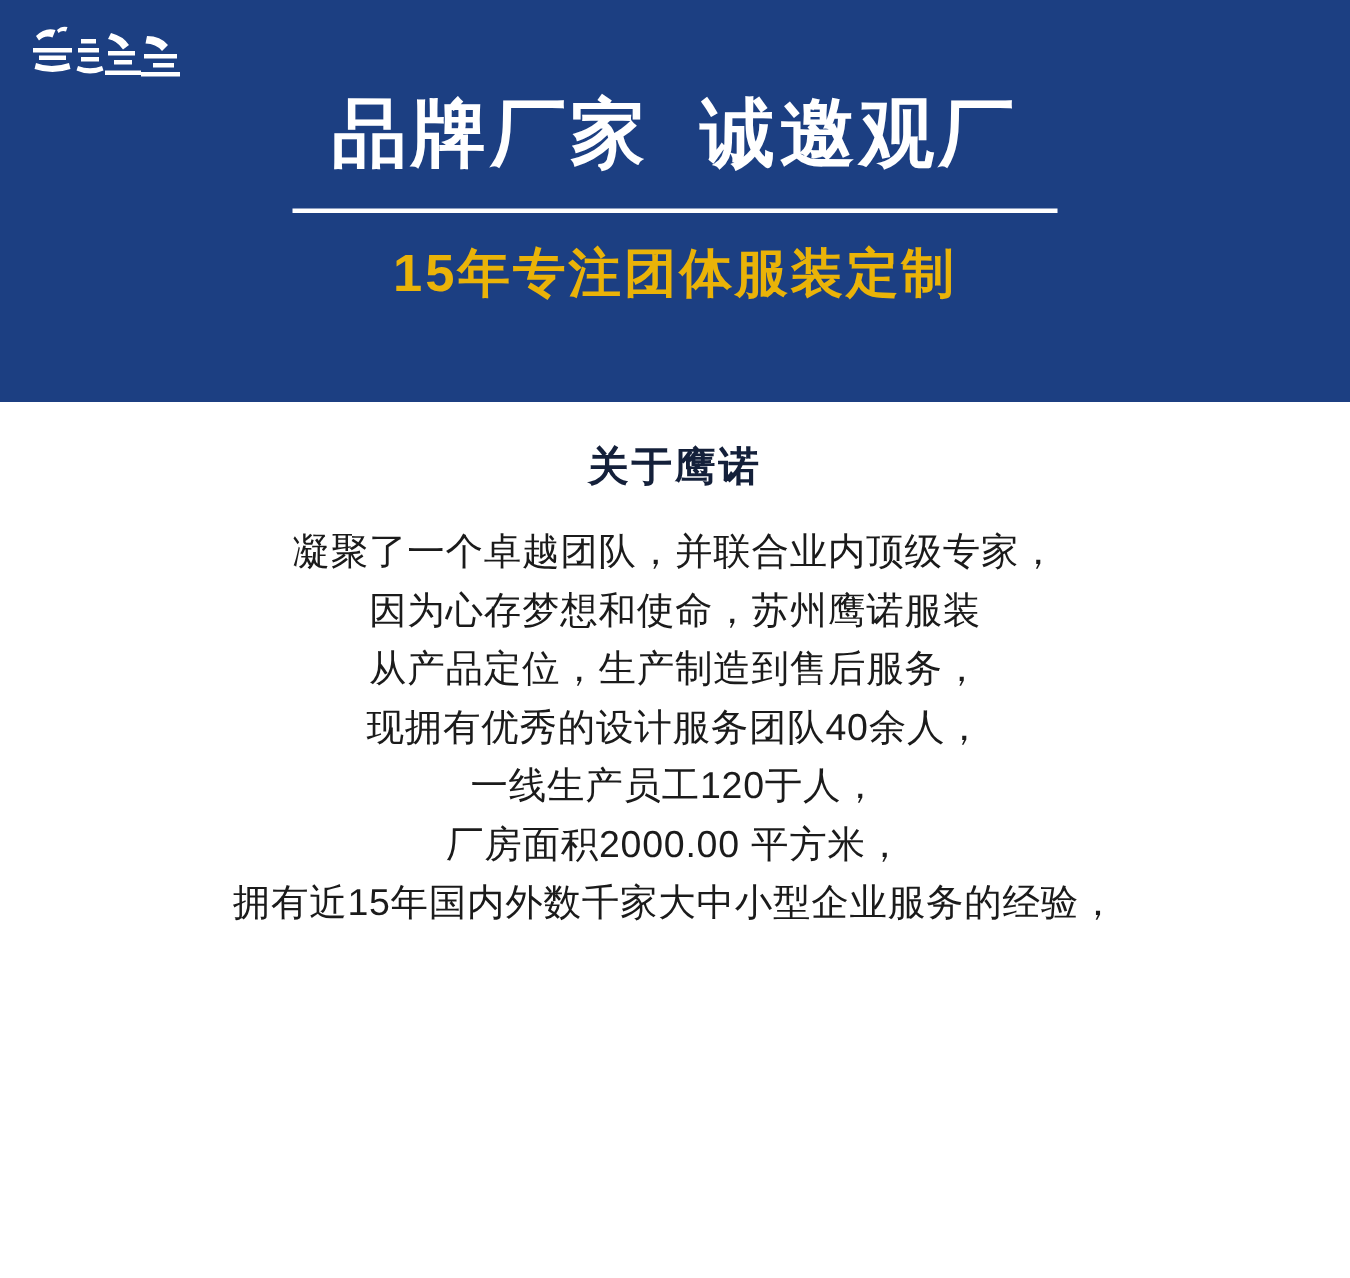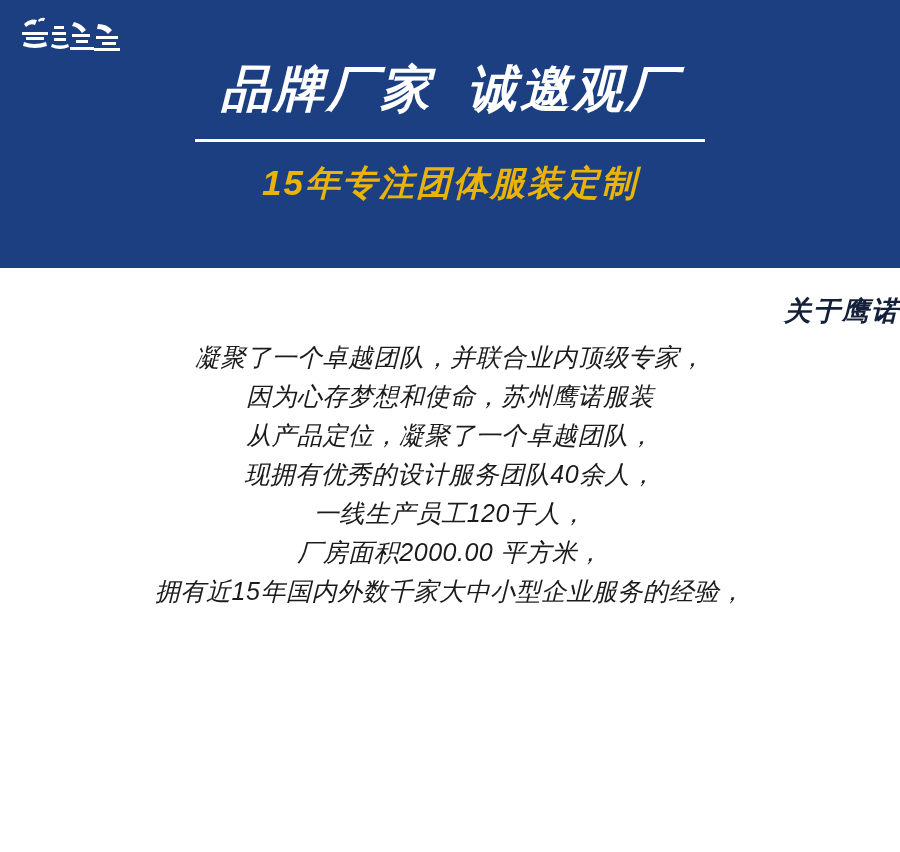--- a/index.html
+++ b/index.html
@@ -10,21 +10,20 @@
     width: 900px;
     height: 852px;
     background: #ffffff;
     font-family: "Liberation Sans", sans-serif;
     overflow: hidden;
   }
   .page {
     position: relative;
     width: 872px;
     height: 852px;
-    font-style: italic;
   }
 
   
   .banner {
     position: relative;
     width: 900px;
     height: 268px;
     background: #1c3f82;
     overflow: hidden;
   }
@@ -81,22 +80,21 @@
     box-sizing: border-box;
     text-align: center;
     background: #ffffff;
   }
   .about-heading {
     color: #14203a;
     font-size: 27px;
     font-weight: bold;
     letter-spacing: 2px;
     line-height: 1.3;
-    margin-bottom: 9px;
-    text-align: right;
+    margin-bottom: 20px;
   }
   .about-lines {
     display: block;
   }
   .about-line {
     display: block;
     color: #1b1b1b;
     font-size: 25px;
     line-height: 39px;
     letter-spacing: 0.5px;
@@ -140,21 +138,21 @@
       <div class="banner-sub">15年专注团体服装定制</div>
     </div>
 
   </div>
 
   <div class="about">
     <div class="about-heading">关于鹰诺</div>
     <div class="about-lines">
       <span class="about-line">凝聚了一个卓越团队，并联合业内顶级专家，</span>
       <span class="about-line">因为心存梦想和使命，苏州鹰诺服装</span>
-      <span class="about-line">从产品定位，凝聚了一个卓越团队，</span>
+      <span class="about-line">从产品定位，生产制造到售后服务，</span>
       <span class="about-line">现拥有优秀的设计服务团队40余人，</span>
       <span class="about-line">一线生产员工120于人，</span>
       <span class="about-line">厂房面积2000.00 平方米，</span>
       <span class="about-line">拥有近15年国内外数千家大中小型企业服务的经验，</span>
     </div>
   </div>
 
 </div>
 
 </body></html>

